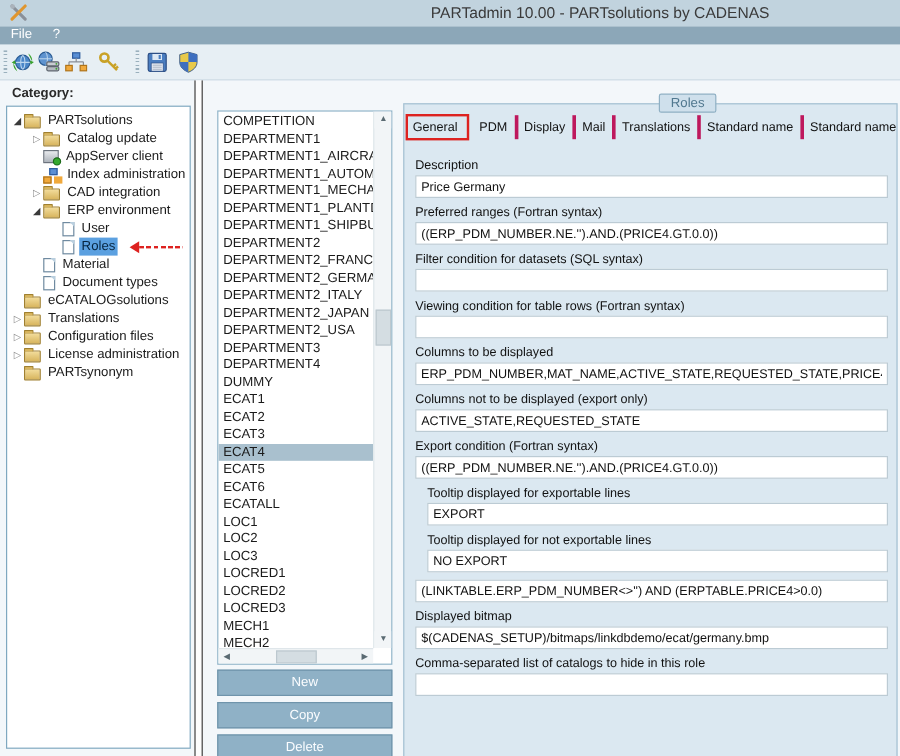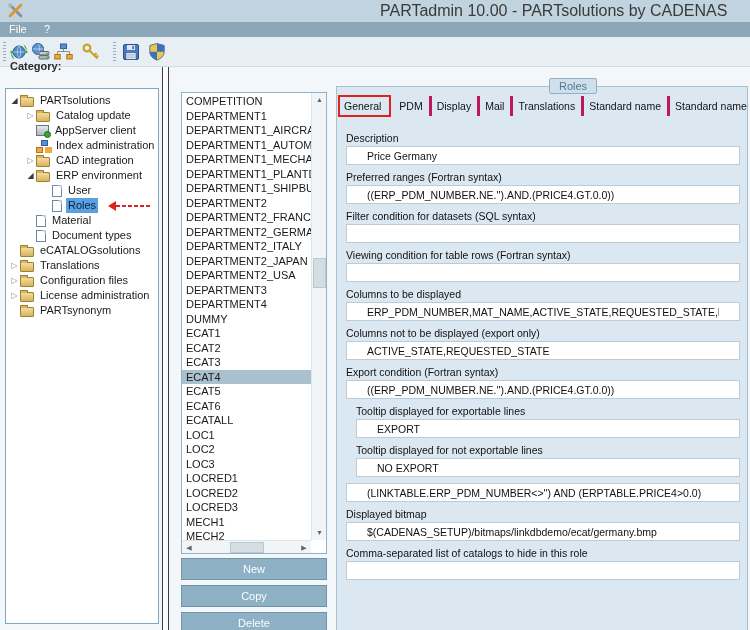--- a/index.html
+++ b/index.html
@@ -8,37 +8,37 @@
     position:relative;
     font-family:"Liberation Sans", sans-serif;
     background:#f3f7fa;
     font-size:11px;
     color:#1a1a1a;
   }
 
   
   .titlebar { position:absolute; left:0; top:0; width:750px; height:22px; background:#c1d3de; }
   .app-icon { position:absolute; left:8px; top:3px; }
-  .title-text { position:absolute; left:380px; top:0; line-height:22px; font-size:16px; color:#3a3a3a; white-space:nowrap; }
+  .title-text { position:absolute; left:359px; top:0; line-height:22px; font-size:13px; color:#3a3a3a; white-space:nowrap; }
 
   
   .menubar { position:absolute; left:0; top:22px; width:750px; height:28px; background:#8ca7b8;padding-left:28px; }
   .menu-item { position:absolute; top:0; line-height:15px; color:#ffffff; font-size:11px; cursor:default; }
   .menu-file { left:9px; }
   .menu-help { left:44px; }
 
   
   .toolbar { position:absolute; left:0; top:37px; width:750px; height:30px; background:#e7eff4; border-bottom:1px solid #cfdde5; }
   .grip { position:absolute; top:5px; width:3px; height:20px;
           background-image:repeating-linear-gradient(to bottom,#9ab0bd 0 1px, transparent 1px 3px); }
   .tb-btn { position:absolute; top:3px; width:24px; height:24px; border:none; background:transparent; cursor:pointer; padding:1px; }
   .tb-btn svg { display:block; }
 
   
-  .category-label { position:absolute; left:10px; top:60px; font-weight:bold; color:#2a2a2a; font-size:11px; }
+  .category-label { position:absolute; left:10px; top:72px; font-weight:bold; color:#2a2a2a; font-size:11px; }
   .tree-box { position:absolute; left:5px; top:88px; width:154px; height:536px; background:#ffffff; border:1px solid #7fa8c0; overflow:hidden; padding-top:4px; }
   .tree-row { height:15px; line-height:15px; display:flex; align-items:center; white-space:nowrap; cursor:default; }
   .expander { width:11px; font-size:8px; text-align:center; flex:0 0 11px; }
   .expander.collapsed { color:#8a8a8a; }
   .expander.expanded { color:#3a3a3a; }
   .node-icon { flex:0 0 auto; margin-right:4px; }
   .tree-label { padding:0 2px; font-size:11px; color:#1a1a1a; }
   .tree-label.selected { background:#5ba0e0; color:#06243f; }
 
   .icon-folder { width:14px; height:10px; background:linear-gradient(#f2dc9b,#d8b55e); border:1px solid #a08030; border-radius:1px; position:relative; margin-top:2px; }
@@ -80,21 +80,21 @@
   .group-box { position:absolute; left:336px; top:86px; width:412px; height:560px; background:#dbe8f1; border:1px solid #a4c0d2; }
   .group-legend { position:absolute; left:212px; top:-9px; padding:1px 9px; background:#cfe0ec; border:1px solid #8fb0c4; border-radius:2px; color:#51788f; font-size:11px; }
 
   .tab-row { position:absolute; left:2px; top:9px; height:22px; white-space:nowrap; }
   .tab { display:inline-block; padding:4px 6px 4px 5px; font-size:10.5px; color:#111; border-right:3px solid #be185d; cursor:pointer; }
   .tab.active { outline:2px solid #dd2220; outline-offset:-1px; border-right-color:transparent; margin-right:4px; }
 
   .fields { position:absolute; left:9px; right:7px; top:45px; }
   .field { margin-bottom:6px; }
   .field .flabel { font-size:10.5px; margin-bottom:2px; color:#111; }
-  .field input { display:block; width:100%; height:19px; border:1px solid #bccbd4; background:#ffffff; font-family:"Liberation Sans",sans-serif; font-size:10.5px; padding:1px 20px; color:#111; }
+  .field input { display:block; width:100%; height:19px; border:1px solid #bccbd4; background:#ffffff; font-family:"Liberation Sans",sans-serif; font-size:10.5px; padding:1px 4px; color:#111; }
   .field.indent { margin-left:10px; width:calc(100% - 10px); }
 </style>
 </head>
 <body>
 
 <div class="titlebar">
   <span class="app-icon">
     <svg width="15" height="15" viewBox="0 0 15 15">
       <path d="M2 2 L13 13" stroke="#8a9099" stroke-width="2.6" stroke-linecap="round"></path>
       <path d="M13 2 L2 13" stroke="#e0962f" stroke-width="2.6" stroke-linecap="round"></path>

